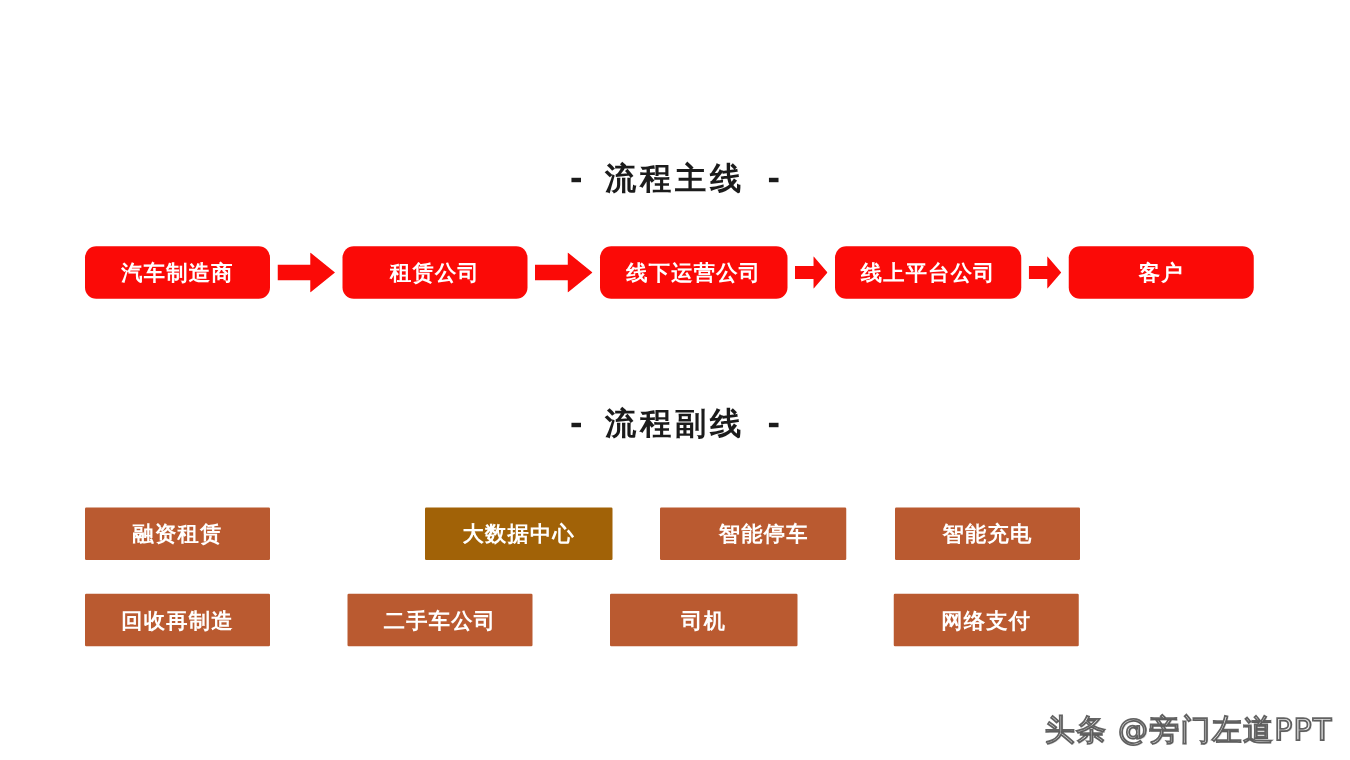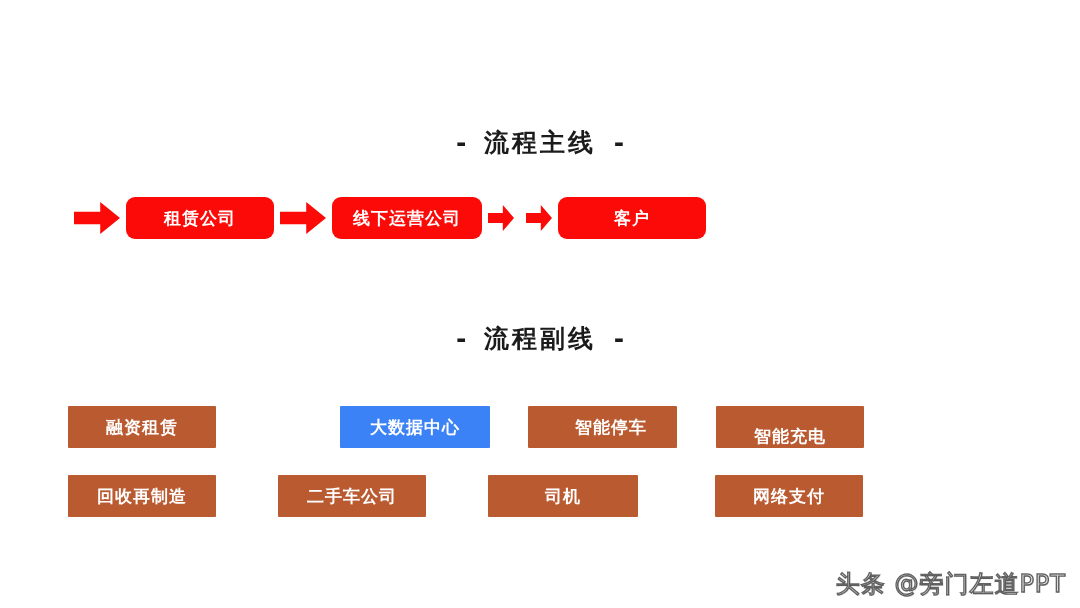--- a/index.html
+++ b/index.html
@@ -128,20 +128,23 @@
 
 <div id="slide">
 
   <div class="section-title" id="title-main">
     <span class="dash">-</span>
     <span>流程主线</span>
     <span class="dash">-</span>
   </div>
 
   <div id="main-flow">
+      <div class="flow-box" style="width: 148px; background: rgb(251, 10, 7); color: rgb(255, 255, 255);">
+        <span>汽车制造商</span>
+      </div>
       <div class="flow-arrow" style="width: 58px;">
         <svg width="46" height="32" viewBox="0 0 100 56" preserveAspectRatio="none">
           <path d="M0,17 L57,17 L57,0 L100,28 L57,56 L57,39 L0,39 Z" fill="#fb0a07"></path>
         </svg>
       </div>
       <div class="flow-box" style="width: 148px; background: rgb(251, 10, 7); color: rgb(255, 255, 255);">
         <span>租赁公司</span>
       </div>
       <div class="flow-arrow" style="width: 58px;">
         <svg width="46" height="32" viewBox="0 0 100 56" preserveAspectRatio="none">
@@ -149,20 +152,23 @@
         </svg>
       </div>
       <div class="flow-box" style="width: 150px; background: rgb(251, 10, 7); color: rgb(255, 255, 255);">
         <span>线下运营公司</span>
       </div>
       <div class="flow-arrow" style="width: 38px;">
         <svg width="26" height="26" viewBox="0 0 100 56" preserveAspectRatio="none">
           <path d="M0,17 L57,17 L57,0 L100,28 L57,56 L57,39 L0,39 Z" fill="#fb0a07"></path>
         </svg>
       </div>
+      <div class="flow-box" style="width: 149px; background: rgb(251, 10, 7); color: rgb(255, 255, 255);">
+        <span>线上平台公司</span>
+      </div>
       <div class="flow-arrow" style="width: 38px;">
         <svg width="26" height="26" viewBox="0 0 100 56" preserveAspectRatio="none">
           <path d="M0,17 L57,17 L57,0 L100,28 L57,56 L57,39 L0,39 Z" fill="#fb0a07"></path>
         </svg>
       </div>
       <div class="flow-box" style="width: 148px; background: rgb(251, 10, 7); color: rgb(255, 255, 255);">
         <span>客户</span>
       </div>
     </div>
 
@@ -172,29 +178,29 @@
     <span class="dash">-</span>
   </div>
 
   <div id="sub-grid">
       <div class="sub-row">
         <div class="sub-box" style="width: 148px; background: rgb(186, 90, 48); color: rgb(255, 255, 255);">
           <span>融资租赁</span>
         </div>
         <div class="sub-gap" style="width: 62px;"></div>
         <div class="sub-gap" style="width: 62px;"></div>
-        <div class="sub-box" style="width: 150px; background: #3b82f6; color: rgb(255, 255, 255);">
+        <div class="sub-box" style="width: 150px; background: #a16207; color: rgb(255, 255, 255);">
           <span>大数据中心</span>
         </div>
         <div class="sub-gap" style="width: 38px;"></div>
         <div class="sub-box" style="width: 149px; background: rgb(186, 90, 48); color: rgb(255, 255, 255); padding-left: 17px;">
           <span>智能停车</span>
         </div>
         <div class="sub-gap" style="width: 39px;"></div>
-        <div class="sub-box" style="width: 148px; background: rgb(186, 90, 48); color: rgb(255, 255, 255); align-items: flex-end;">
+        <div class="sub-box" style="width: 148px; background: rgb(186, 90, 48); color: rgb(255, 255, 255);">
           <span>智能充电</span>
         </div>
       </div>
       <div class="sub-row">
         <div class="sub-box" style="width: 148px; background: rgb(186, 90, 48); color: rgb(255, 255, 255);">
           <span>回收再制造</span>
         </div>
         <div class="sub-gap" style="width: 62px;"></div>
         <div class="sub-box" style="width: 148px; background: rgb(186, 90, 48); color: rgb(255, 255, 255);">
           <span>二手车公司</span>

